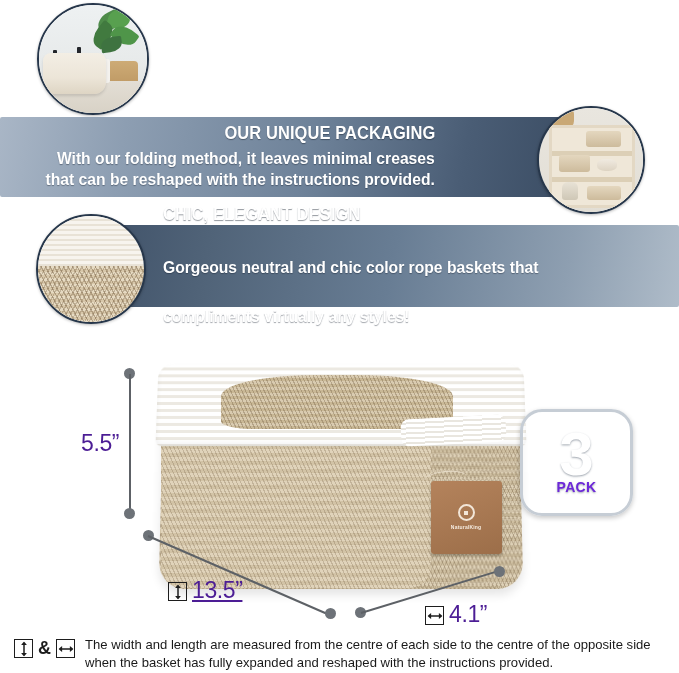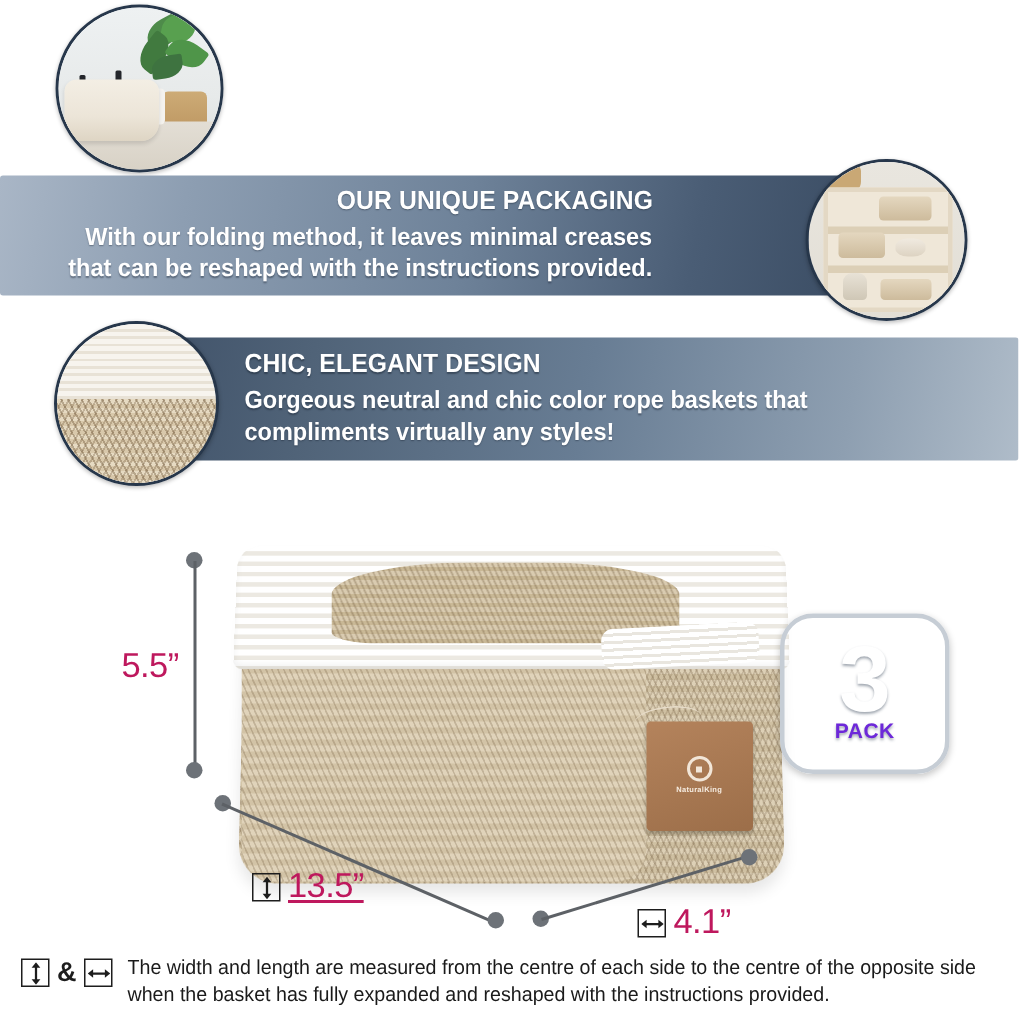--- a/index.html
+++ b/index.html
@@ -28,21 +28,21 @@
   #banner-3{left:105px;top:225px;width:574px;height:82px;}
   #banner-3 .bg{
     background:linear-gradient(100deg,#41536a 0%,#506378 18%,#687d94 50%,#8e9fb1 80%,#afbcc9 100%);
     border-radius:0 2px 2px 0;
   }
 
   .banner .content{position:absolute;inset:0;padding:0 18px;box-sizing:border-box;
     display:flex;flex-direction:column;justify-content:center;}
   .banner .content.right{align-items:flex-end;text-align:right;padding-right:126px;}
   .banner .content.left{align-items:flex-start;text-align:left;padding-left:52px;}
-  #banner-3 .content.left{padding-left:58px;}
+  #banner-3 .content.left{padding-left:58px;gap:28px;}
 
   .b-head{
     color:#ffffff;font-weight:bold;letter-spacing:.1px;
     font-size:17.5px;line-height:1.05;margin-bottom:6px;
     text-shadow:0 1px 1px rgba(20,30,45,.45);
     font-stretch:condensed;
     transform:scaleX(.94);transform-origin:left center;
   }
   .banner .content.right .b-head{transform-origin:right center;}
   .b-line{
@@ -142,21 +142,21 @@
   .bk-tag .ring{width:13px;height:13px;border:2px solid #f2e6d8;border-radius:50%;
     display:flex;align-items:center;justify-content:center;margin-bottom:3px;}
   .bk-tag .ring b{display:block;width:4px;height:4px;background:#f2e6d8;}
   .bk-tag .tname{color:#f6ece0;font-size:5px;font-weight:bold;letter-spacing:.2px;}
   .bk-string{position:absolute;left:72%;top:46%;width:12%;height:7%;
     border-top:1.5px solid #e7dcc9;border-radius:50% 50% 0 0;transform:rotate(-6deg);}
 
   
   .dim-dot{position:absolute;width:11px;height:11px;border-radius:50%;background:#6d7278;}
   .dim-line{position:absolute;background:#5d6166;}
-  .dim-label{position:absolute;color:#be185d;font-size:23px;font-weight:500;letter-spacing:-.4px;white-space:nowrap;}
+  .dim-label{position:absolute;color:#4c1d95;font-size:23px;font-weight:500;letter-spacing:-.4px;white-space:nowrap;}
   .boxicon{display:inline-block;width:19px;height:19px;border:1.8px solid #1d1d1d;
     position:relative;vertical-align:-3px;margin-right:5px;box-sizing:border-box;}
   .boxicon svg{position:absolute;left:50%;top:50%;transform:translate(-50%,-50%);}
 
   
   #pack-badge{
     position:absolute;left:520px;top:409px;width:113px;height:107px;
     border-radius:22px;
     background:linear-gradient(145deg,#8a9cb0 0%,#6d8199 30%,#5d7governing 31%,#5c708a 55%,#7b8ea4 78%,#9aaabb 100%);
     border:3px solid #c6cdd5;box-sizing:border-box;

